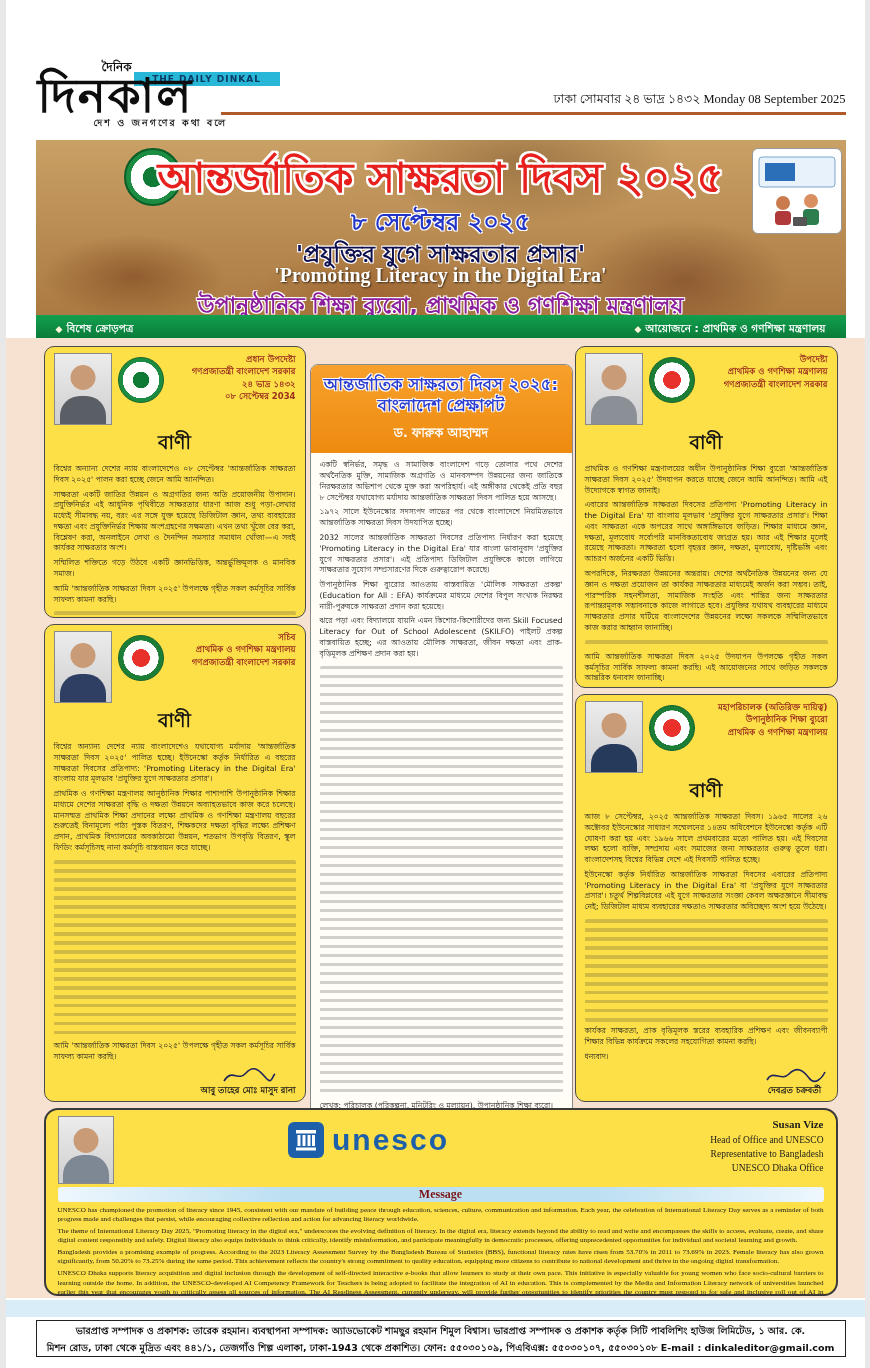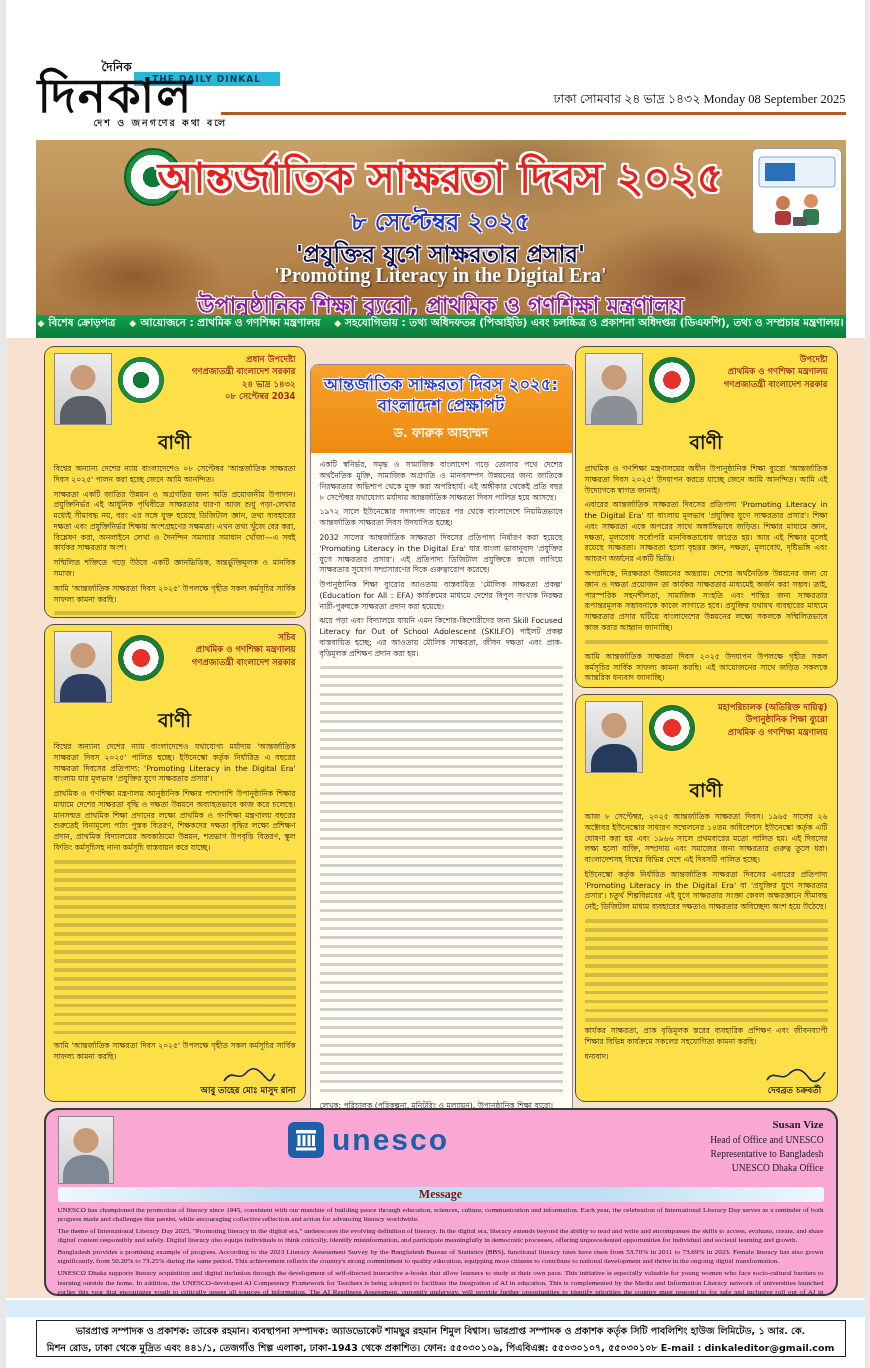--- a/index.html
+++ b/index.html
@@ -36,21 +36,21 @@
     text-shadow:1px 1px 2px rgba(0,0,0,.65);}
   .bn-org{top:148px;font-size:22px;color:#8c1f9e;
     text-shadow:-1px -1px 0 #fff,1px -1px 0 #fff,-1px 1px 0 #fff,1px 1px 0 #fff;}
   .bn-seal{position:absolute;left:88px;top:8px;width:58px;height:58px;border-radius:50%;
     background:radial-gradient(circle,#0f7a36 0 26%,#ffffff 27% 58%,#1c8c42 59% 100%);
     border:2px solid #0b5e28;}
   .bn-cartoon{position:absolute;right:4px;top:8px;width:90px;height:86px;background:#fff;border:1px solid #999;border-radius:6px;}
 
   
   .strip{position:absolute;left:30px;top:315px;width:810px;height:23px;background:linear-gradient(#12a04e,#0a7c3a);
-    display:flex;align-items:flex-start;justify-content:space-between;padding:0 2px;color:#fff;font-size:10.5px;font-weight:bold;white-space:nowrap;}
+    display:flex;align-items:flex-end;justify-content:space-between;padding:0 20px;color:#fff;font-size:10.5px;font-weight:bold;white-space:nowrap;}
   .strip .diamond{color:#fdf6d8;margin-right:4px;font-size:9px;}
 
   
   .main-bg{position:absolute;left:0;top:338px;width:870px;height:960px;background:#f7e1d1;}
 
   .msg-box{position:absolute;background:#fde047;border:1.5px solid #4c4c4c;border-radius:10px;
     padding:6px 9px;display:flex;flex-direction:column;overflow:hidden;}
   .mb-head{display:flex;align-items:flex-start;gap:6px;}
   .photo{width:58px;height:72px;flex:0 0 auto;border:1px solid #8a8a8a;position:relative;
     background:linear-gradient(#ececec,#cfcfcf);overflow:hidden;}
@@ -74,21 +74,21 @@
   .article{position:absolute;left:304px;top:364px;width:263px;height:756px;background:#fffdf6;
     border:1px solid #8a8a8a;border-radius:8px;display:flex;flex-direction:column;overflow:hidden;}
   .art-head{background:linear-gradient(#f7a02b,#ee8b10);padding:10px 8px 9px;text-align:center;}
   .art-title{font-size:16.5px;font-weight:800;color:#2b3ed1;line-height:1.25;
     text-shadow:-1px -1px 0 #fff,1px -1px 0 #fff,-1px 1px 0 #fff,1px 1px 0 #fff;}
   .art-author{font-size:12.5px;font-weight:bold;color:#ffffff;margin-top:8px;}
   .art-body{flex:1;display:flex;flex-direction:column;padding:7px 9px;overflow:hidden;}
   .art-note{font-size:7.6px;color:#202020;margin-top:2px;}
 
   
-  .unesco{position:absolute;left:38px;top:1108px;width:794px;height:188px;background:#f9a8d4;
+  .unesco{position:absolute;left:38px;top:1108px;width:794px;height:188px;background:#fde047;
     border:2px solid #3a3a3a;border-radius:14px;padding:6px 12px;display:flex;flex-direction:column;overflow:hidden;}
   .un-head{display:flex;align-items:flex-start;}
   .un-photo{--suit:#7d8894;}
   .un-logo{flex:1;display:flex;align-items:center;justify-content:center;gap:8px;margin-top:6px;}
   .un-logo-box{width:36px;height:36px;background:#1d5fa8;border-radius:6px;display:flex;align-items:center;justify-content:center;}
   .un-word{font-size:30px;font-weight:800;color:#1d5fa8;letter-spacing:2px;font-family:"Liberation Sans",sans-serif;}
   .un-right{width:200px;text-align:right;font-family:"Liberation Serif",serif;font-size:9.5px;line-height:1.5;color:#1c1c1c;}
   .un-right .nm{font-weight:bold;font-size:11px;}
   .un-band{height:15px;margin:3px 0 4px;border-radius:3px;
     background:linear-gradient(90deg,#eef7fd,#bcdff2 30%,#bcdff2 70%,#eef7fd);
@@ -130,21 +130,20 @@
     <div class="bn-line bn-title">আন্তর্জাতিক সাক্ষরতা দিবস ২০২৫</div>
     <div class="bn-line bn-date">৮ সেপ্টেম্বর ২০২৫</div>
     <div class="bn-line bn-theme-bn">'প্রযুক্তির যুগে সাক্ষরতার প্রসার'</div>
     <div class="bn-line bn-theme-en">'Promoting Literacy in the Digital Era'</div>
     <div class="bn-line bn-org">উপানুষ্ঠানিক শিক্ষা ব্যুরো, প্রাথমিক ও গণশিক্ষা মন্ত্রণালয়</div>
   </div>
 
   <div class="strip">
     <span><span class="diamond">◆</span><span>বিশেষ ক্রোড়পত্র</span></span>
     <span><span class="diamond">◆</span><span>আয়োজনে : প্রাথমিক ও গণশিক্ষা মন্ত্রণালয়</span></span>
-    <span><span class="diamond">◆</span><span>সহযোগিতায় : তথ্য অধিদফতর (পিআইডি) এবং চলচ্চিত্র ও প্রকাশনা অধিদপ্তর (ডিএফপি), তথ্য ও সম্প্রচার মন্ত্রণালয়।</span></span>
   </div>
 
   <div class="main-bg"></div>
 
   <div class="msg-box" style="left:38px;top:346px;width:262px;height:272px;">
     <div class="mb-head">
       <div class="photo" style="--suit:#5a5f66;"></div>
       <div class="emblem" style="background:radial-gradient(circle,#0f7a36 0 26%,#fff 27% 58%,#1c8c42 59% 100%);"></div>
       <div class="office">
         <div>প্রধান উপদেষ্টা</div>

